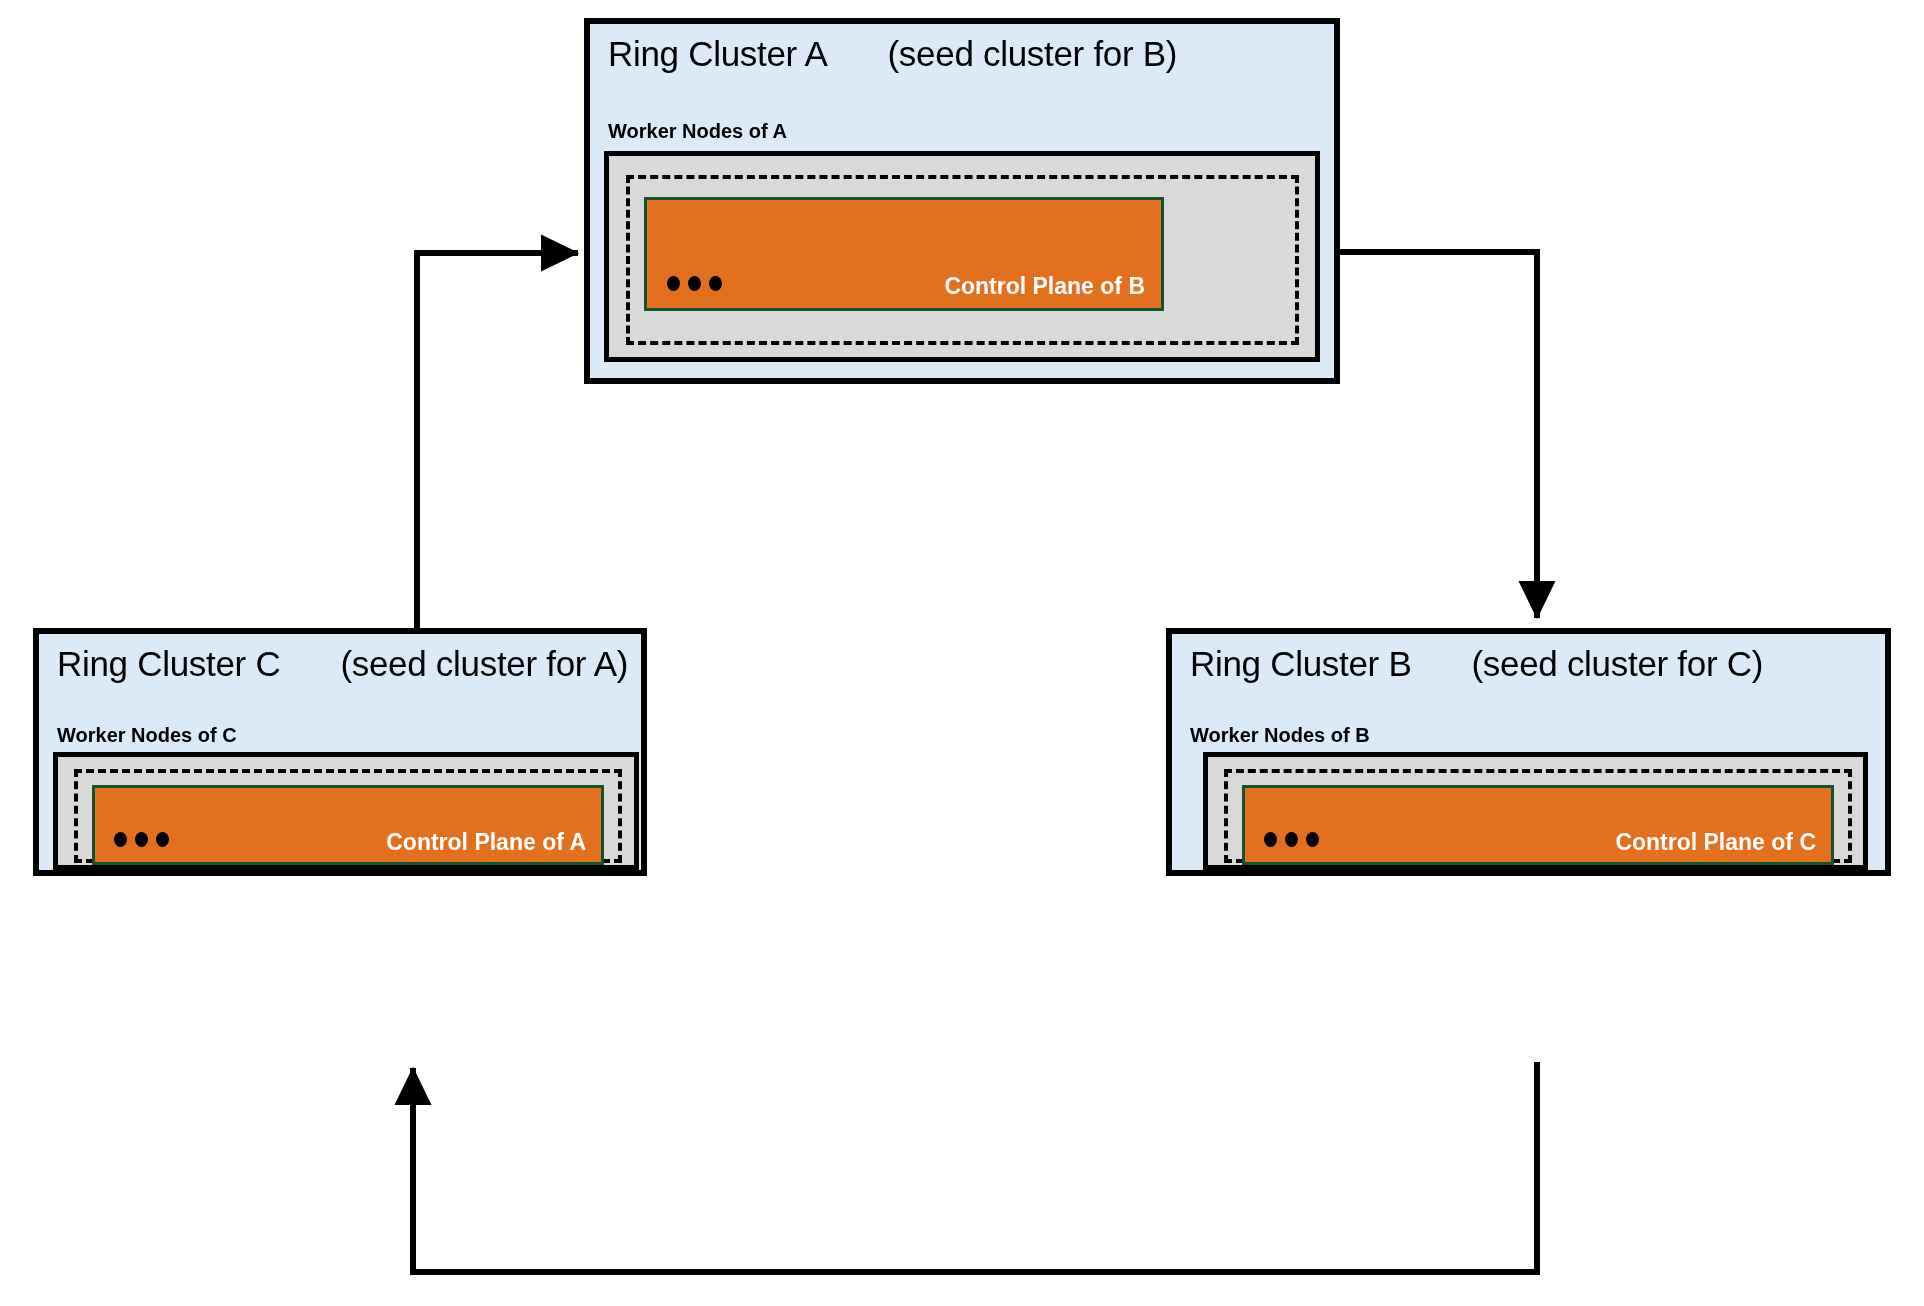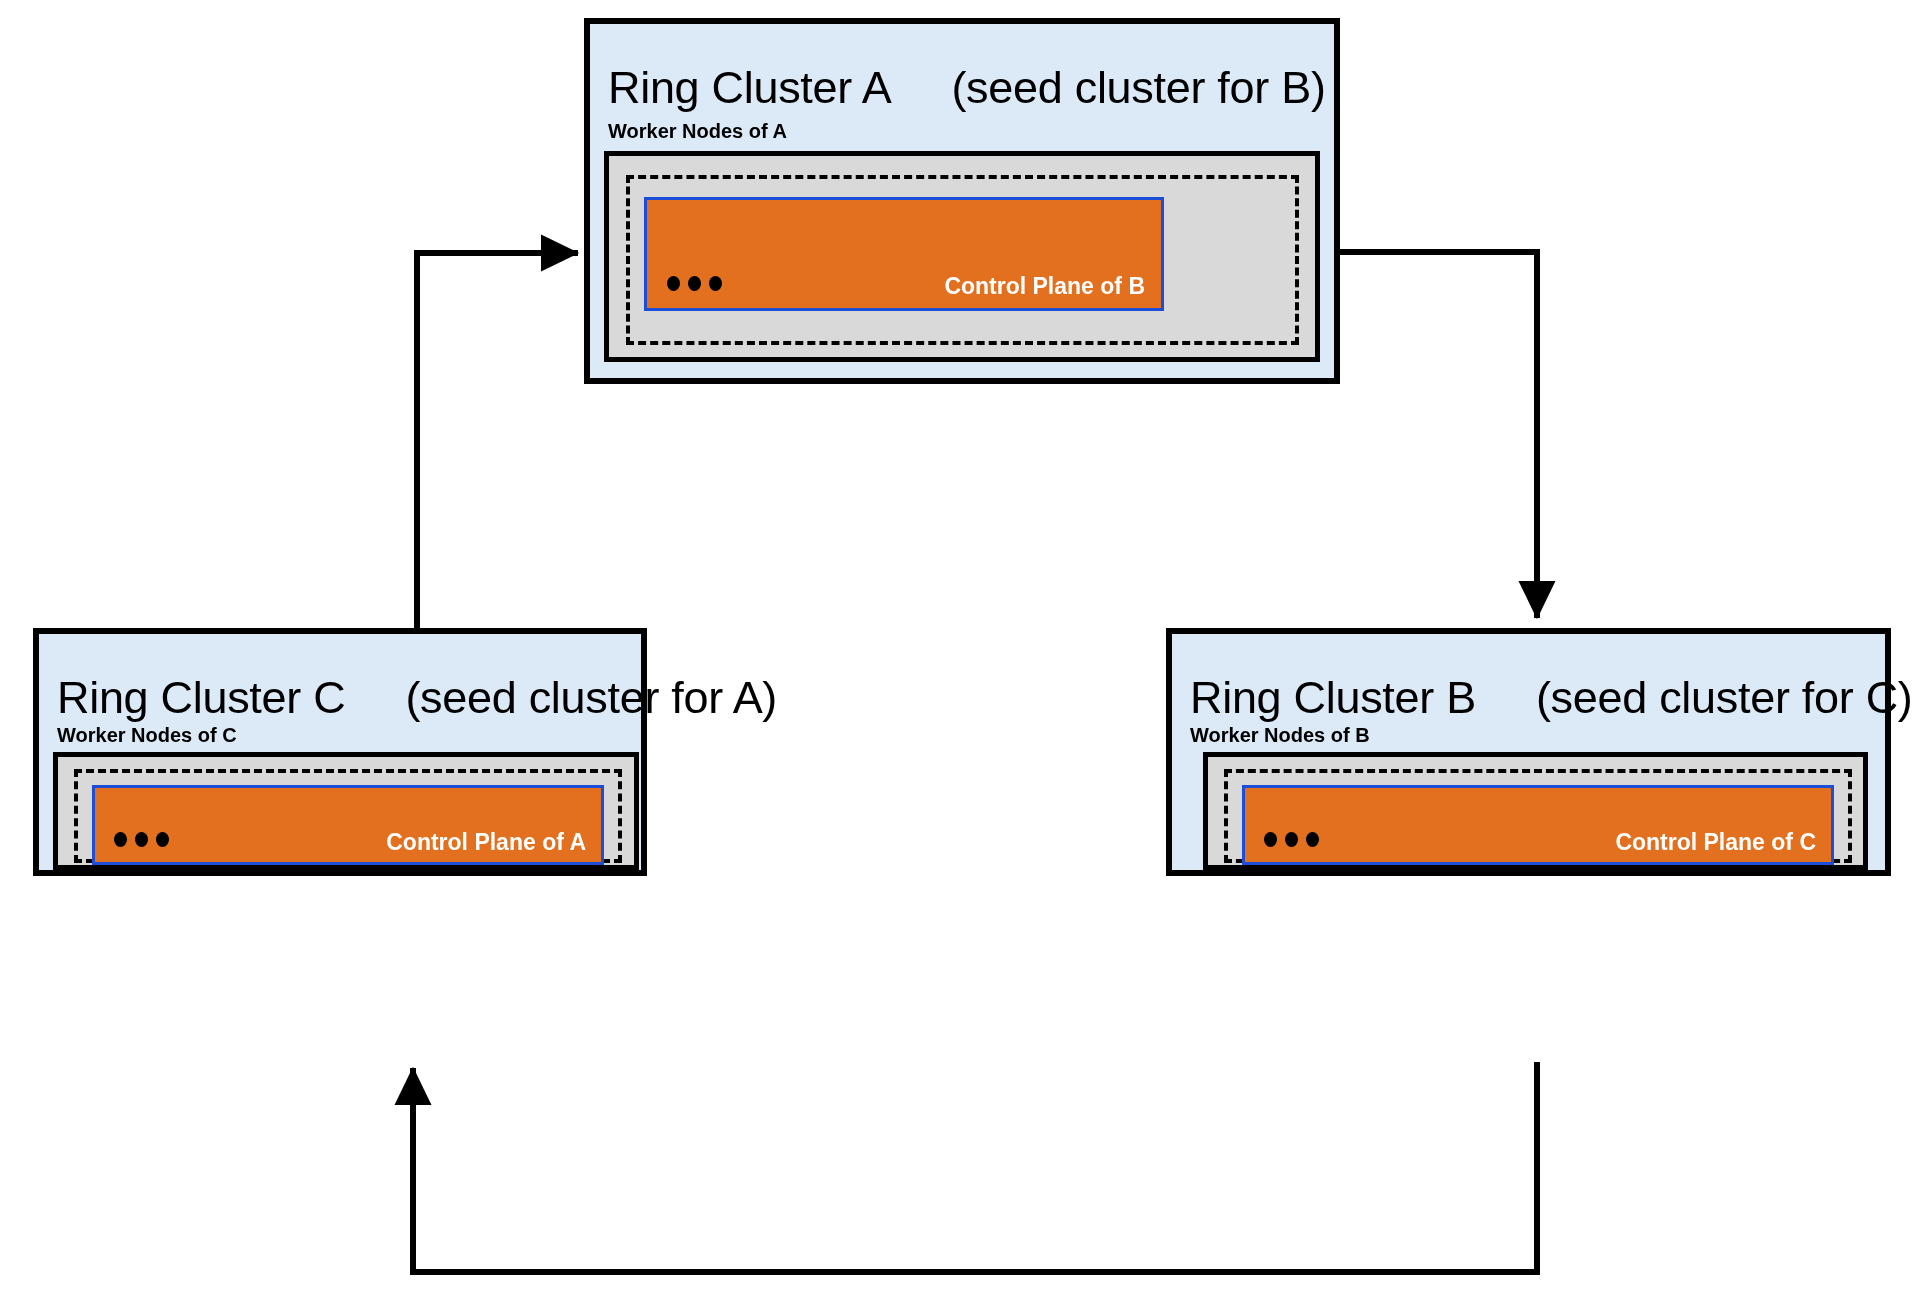--- a/index.html
+++ b/index.html
@@ -32,24 +32,23 @@
     background: #dce9f7;
     border: 6px solid #000000;
     box-sizing: border-box;
   }
   .cluster-title {
     position: absolute;
     left: 18px;
     top: 10px;
     white-space: nowrap;
     color: #000000;
-    font-size: 45px;
+    font-size: 35px;
     font-weight: 400;
     letter-spacing: -0.3px;
-    margin-top: 28px;
   }
   .cluster-title .seed {
     margin-left: 60px;
   }
   .worker-label {
     position: absolute;
     left: 18px;
     font-size: 20px;
     font-weight: bold;
     color: #000000;
@@ -65,21 +64,21 @@
   }
   .dashed-box {
     position: absolute;
     border: 4px dashed #000000;
     box-sizing: border-box;
   }
   
   .control-plane {
     position: absolute;
     background: #e2701e;
-    border: 3px solid #1d4ed8;
+    border: 3px solid #14532d;
     box-sizing: border-box;
   }
   .cp-dots {
     position: absolute;
     display: flex;
     gap: 8px;
     align-items: center;
   }
   .cp-dots i {
     display: block;

